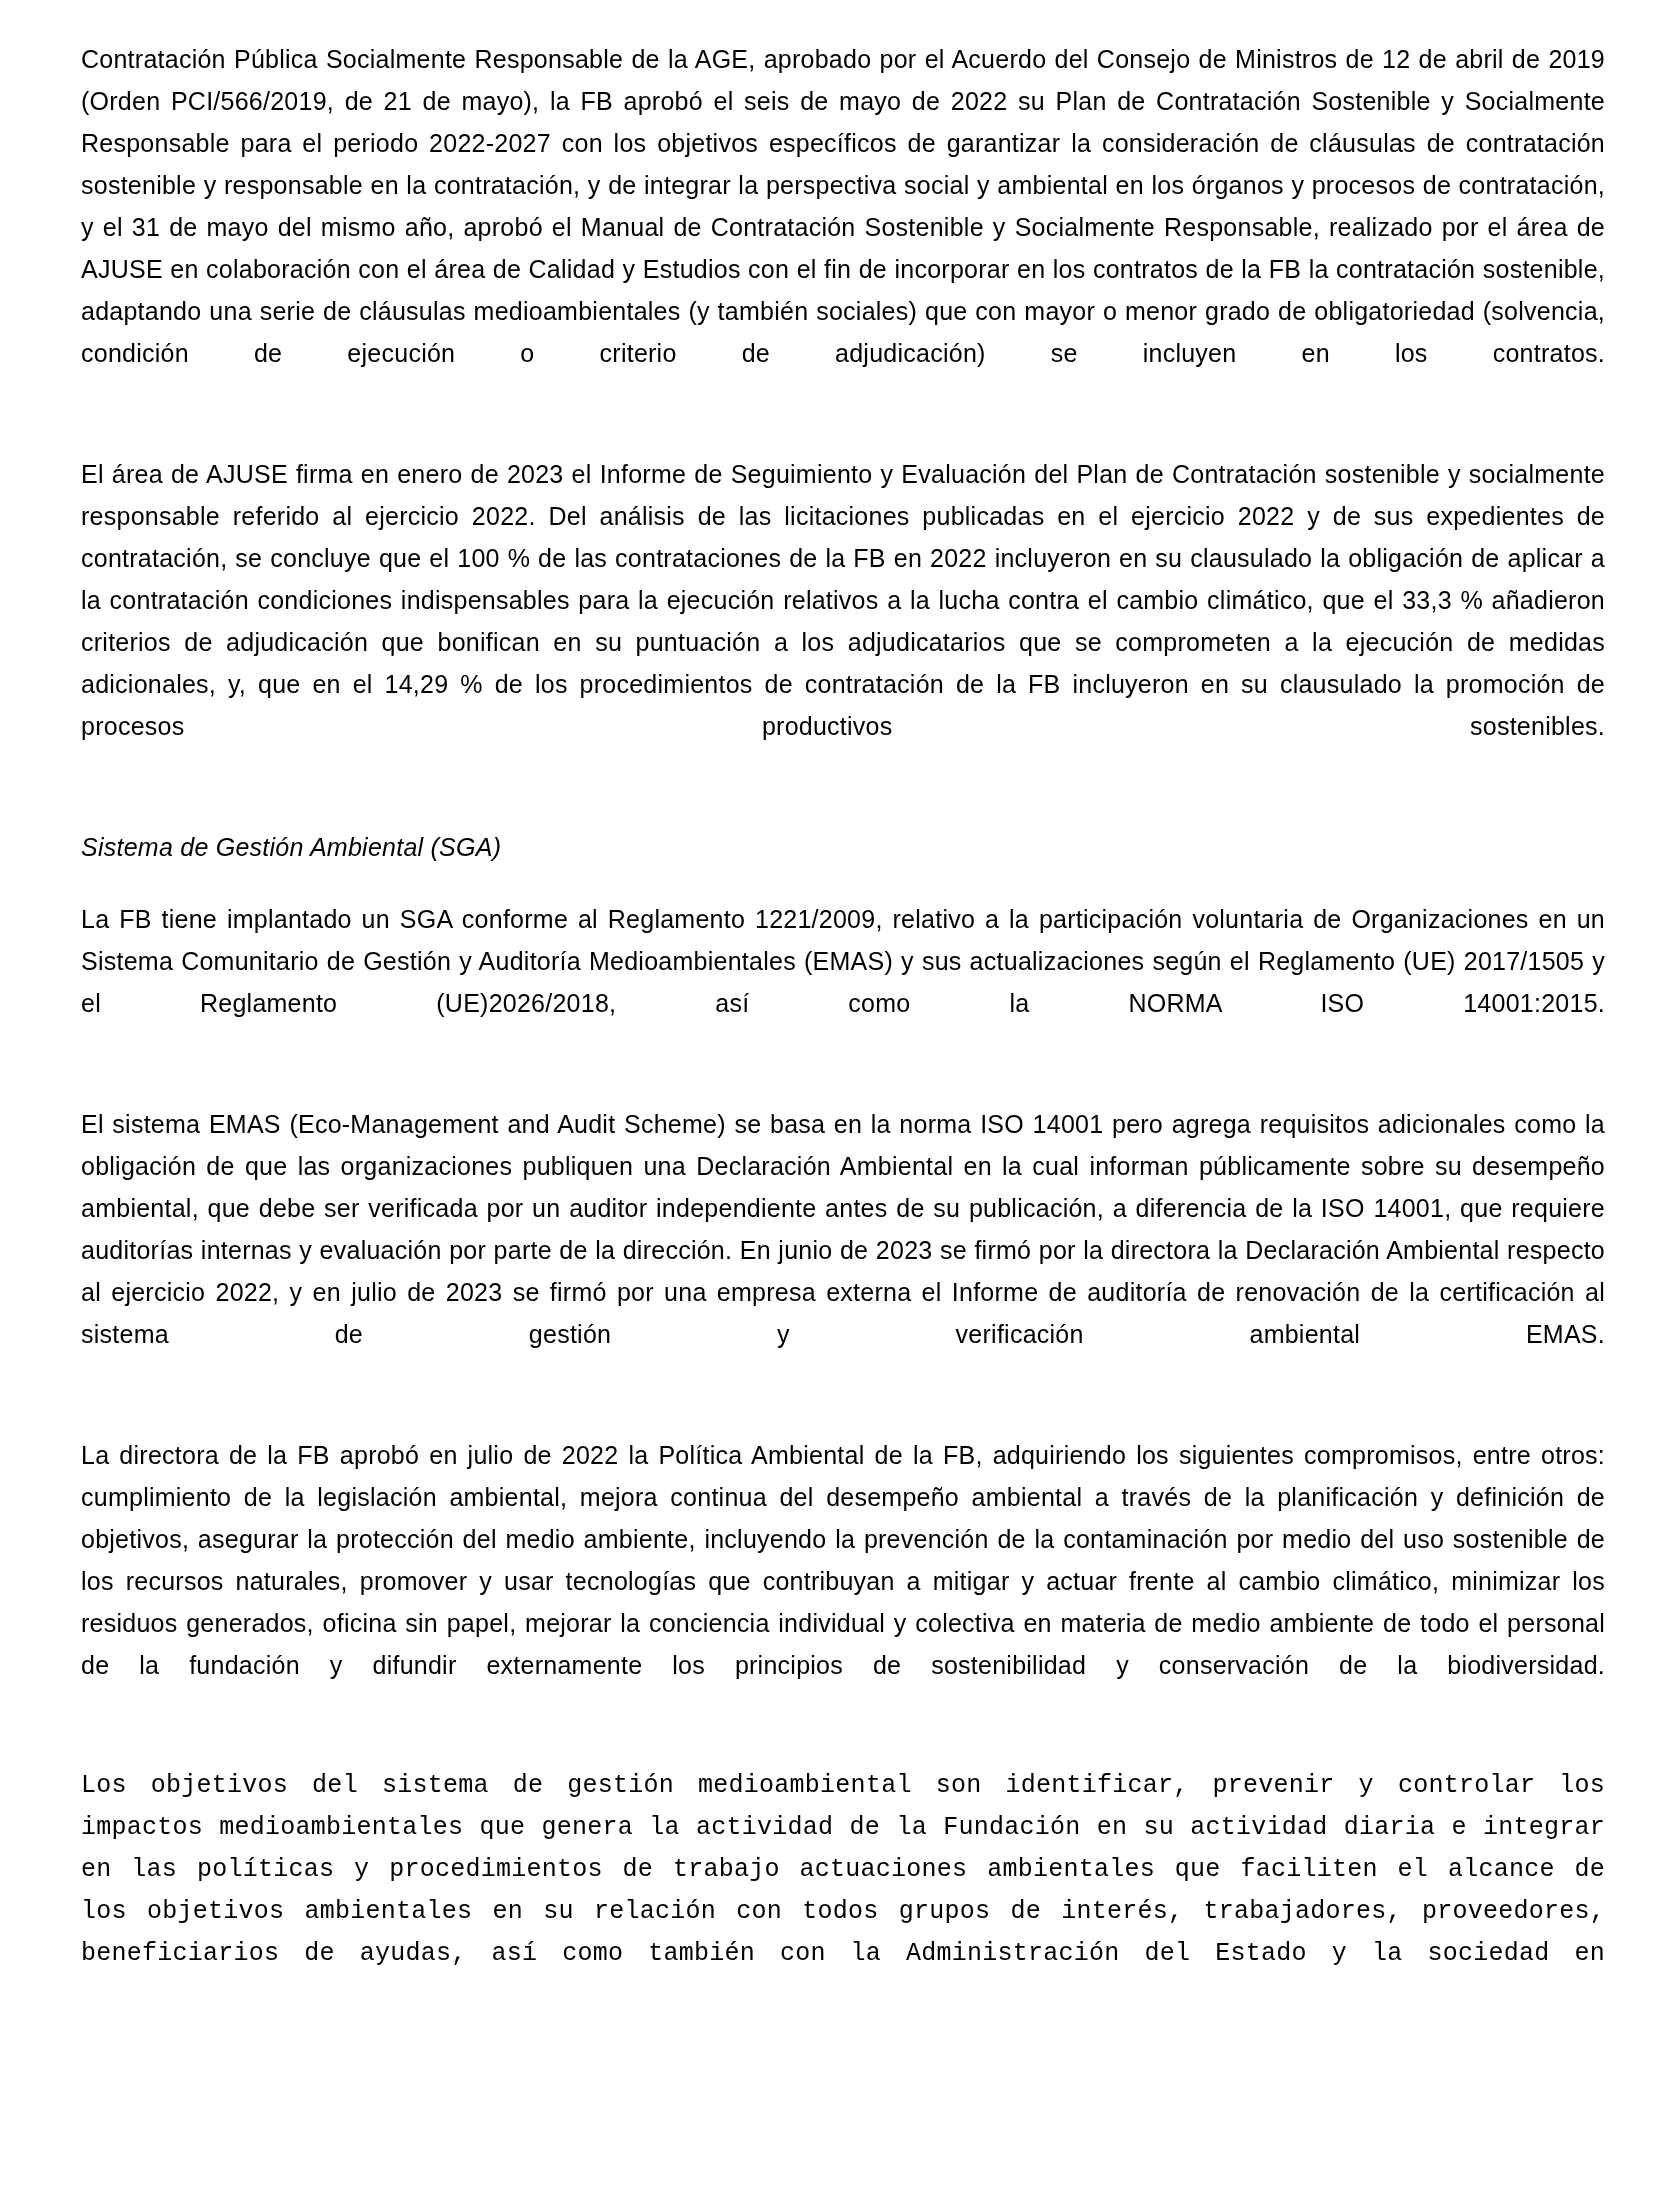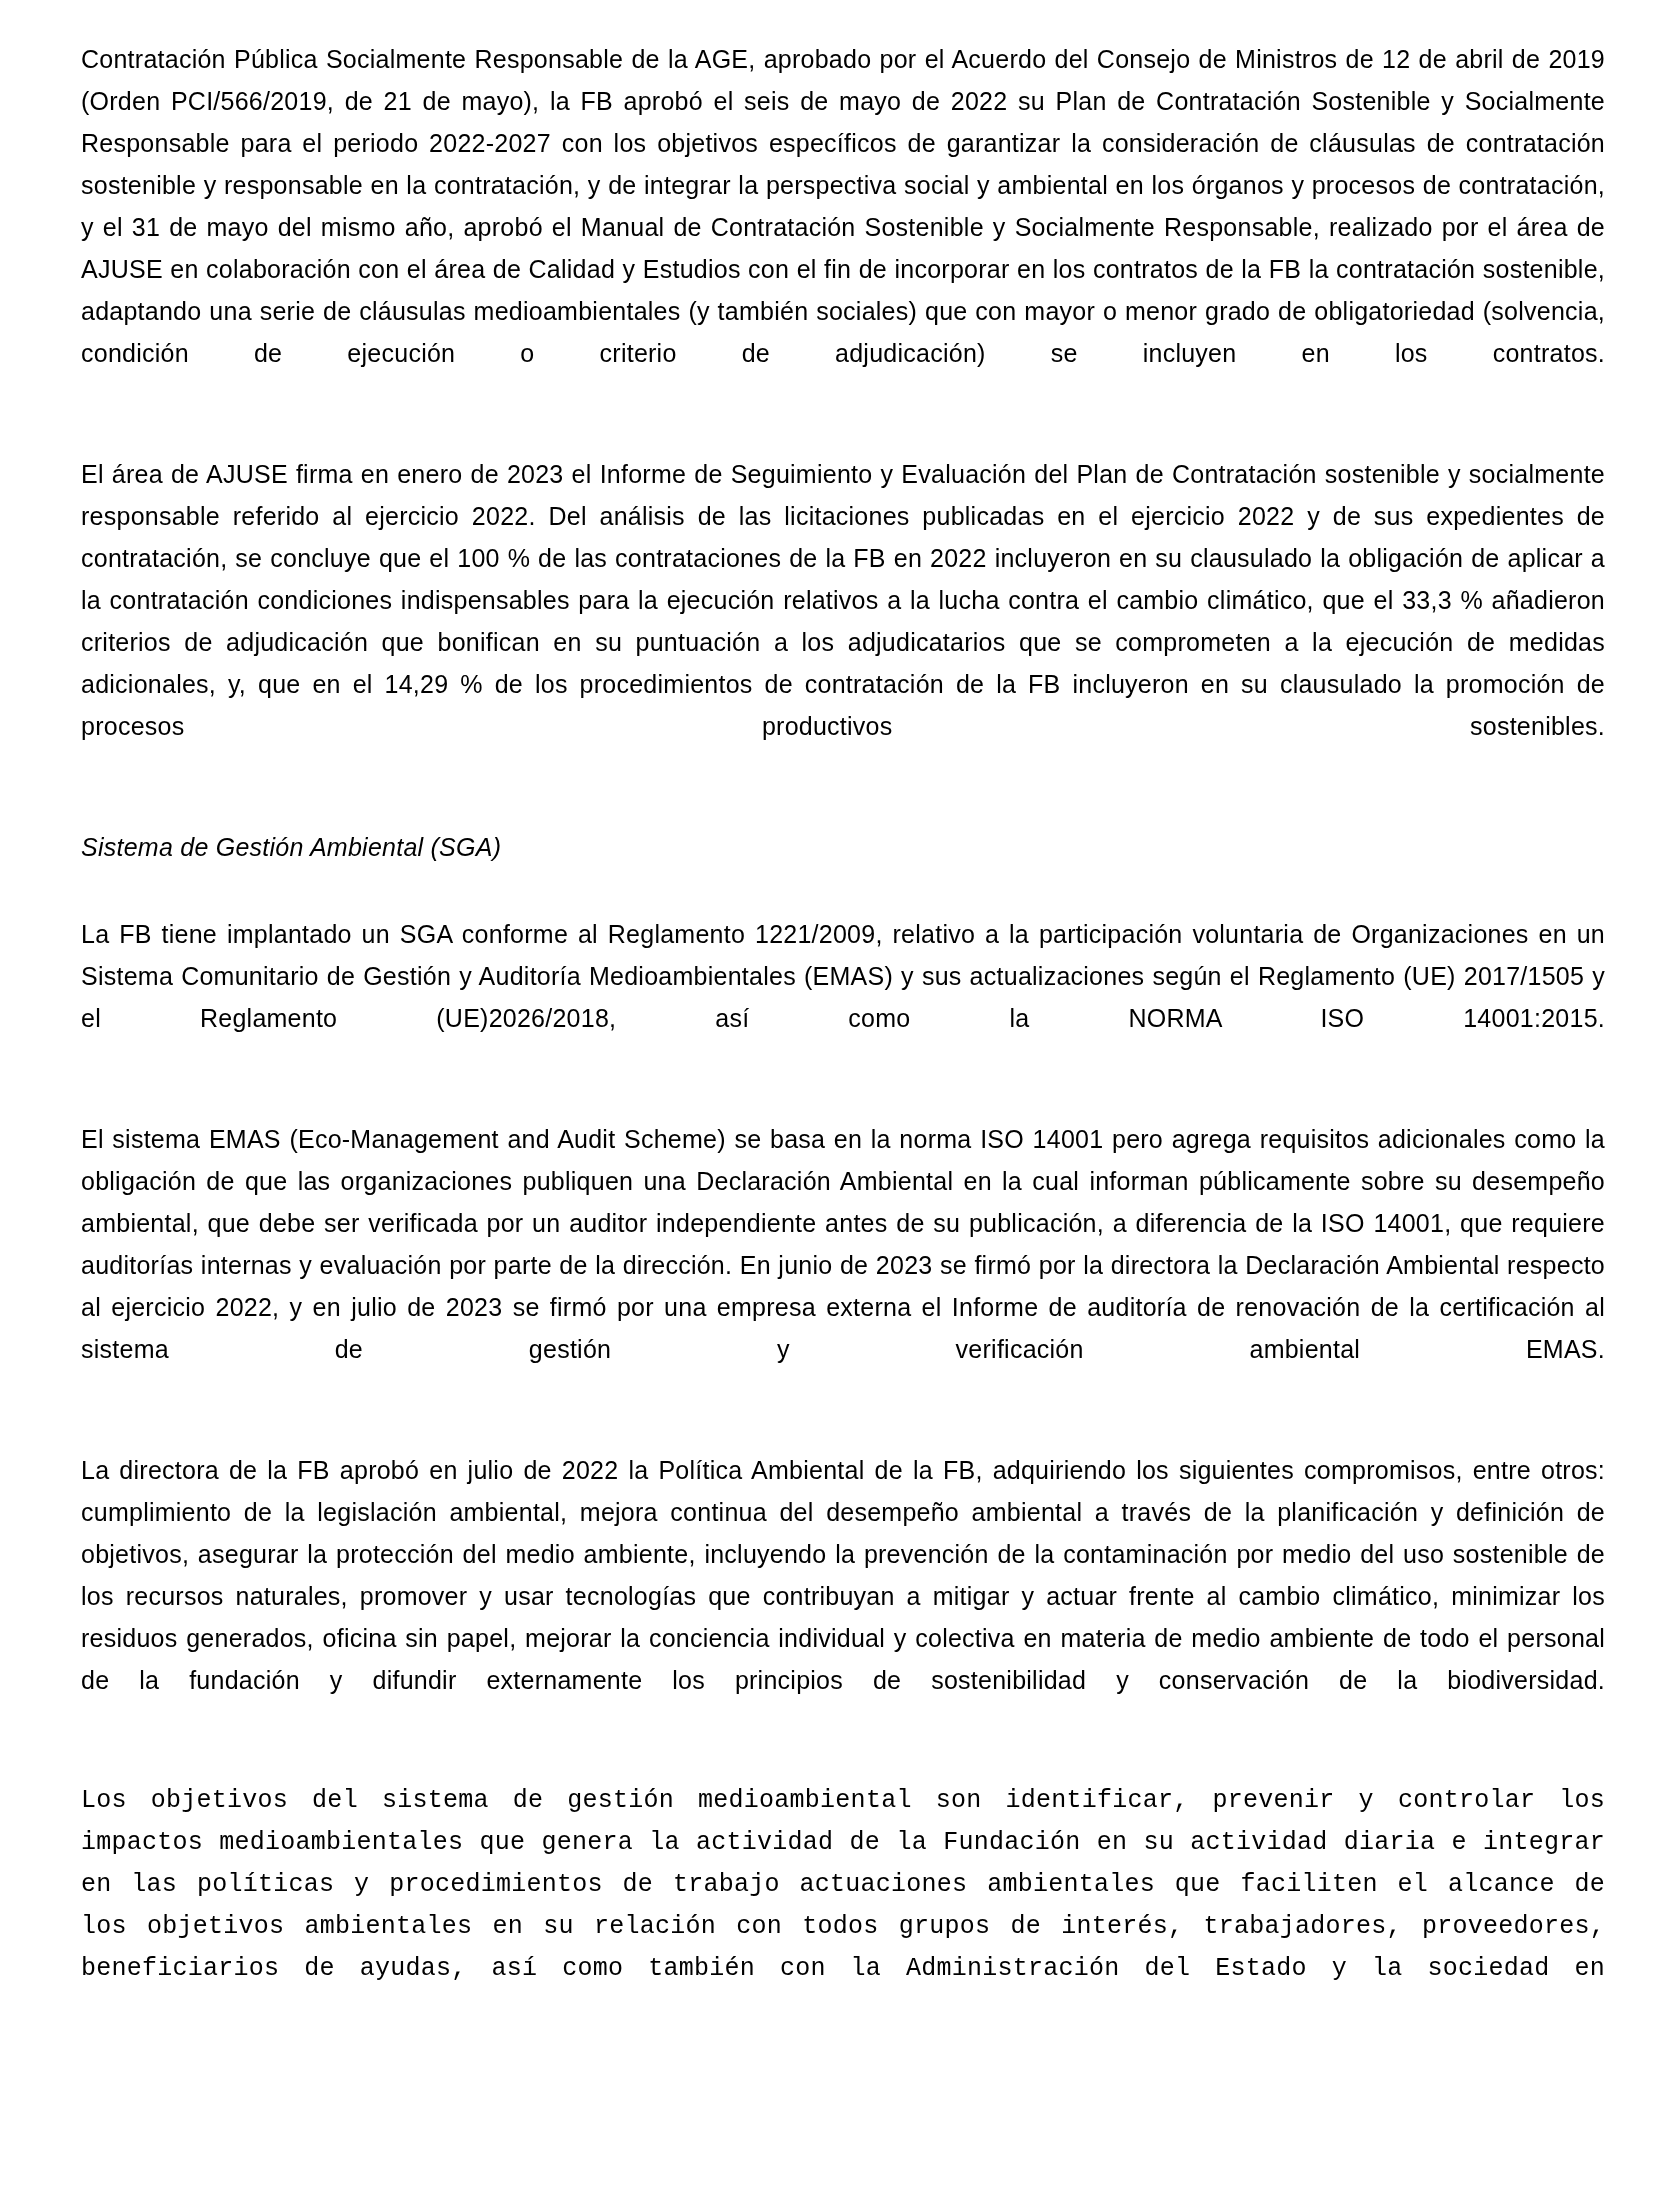--- a/index.html
+++ b/index.html
@@ -35,21 +35,21 @@
     letter-spacing: 0.01em;
     word-spacing: 0.005em;
     hyphens: none;
     text-indent: 0;
   }
   p.para:last-child {
     margin-bottom: 0;
     font-family: Liberation Mono, monospace;
   }
   h4.subhead {
-    margin: 0 0 45px 0;
+    margin: 0 0 30px 0;
     font-size: 25px;
     line-height: 42px;
     font-style: italic;
     font-weight: normal;
     text-align: left;
     letter-spacing: 0.01em;
   }
   
   p.para::after {
     content: "";

